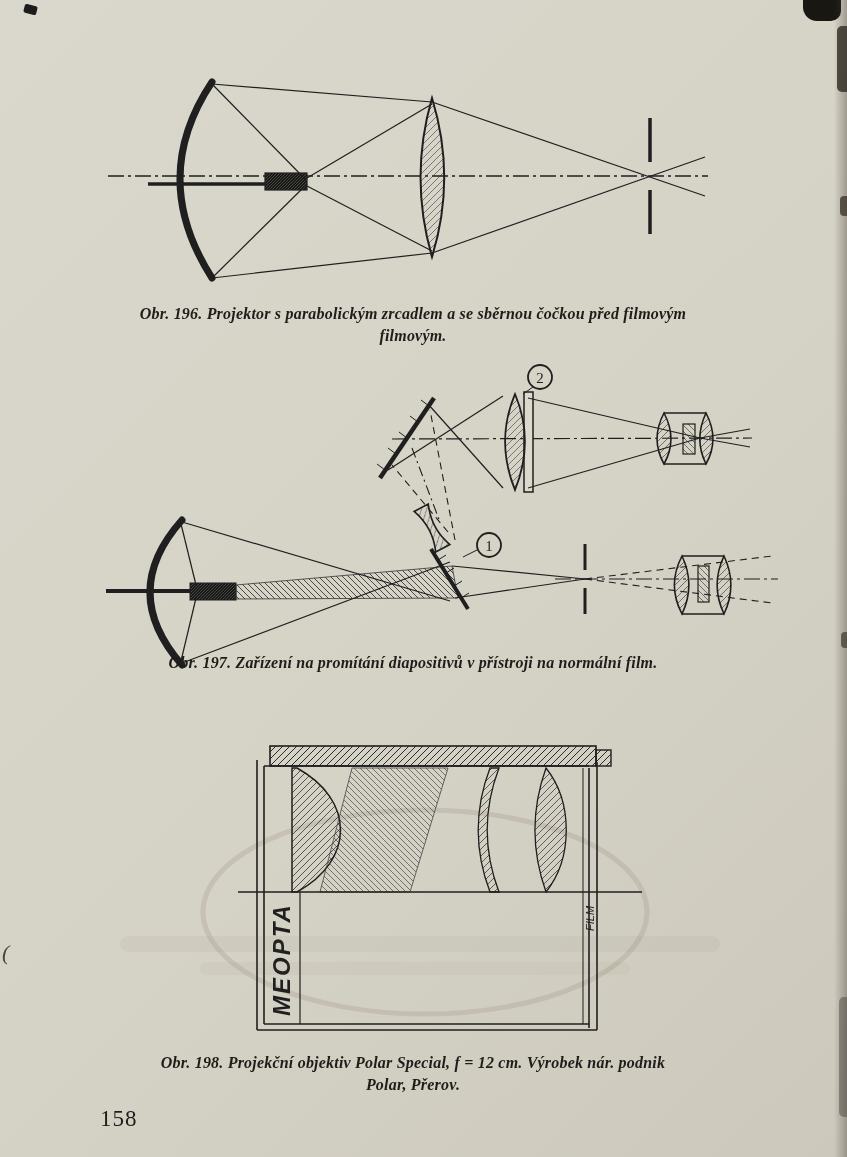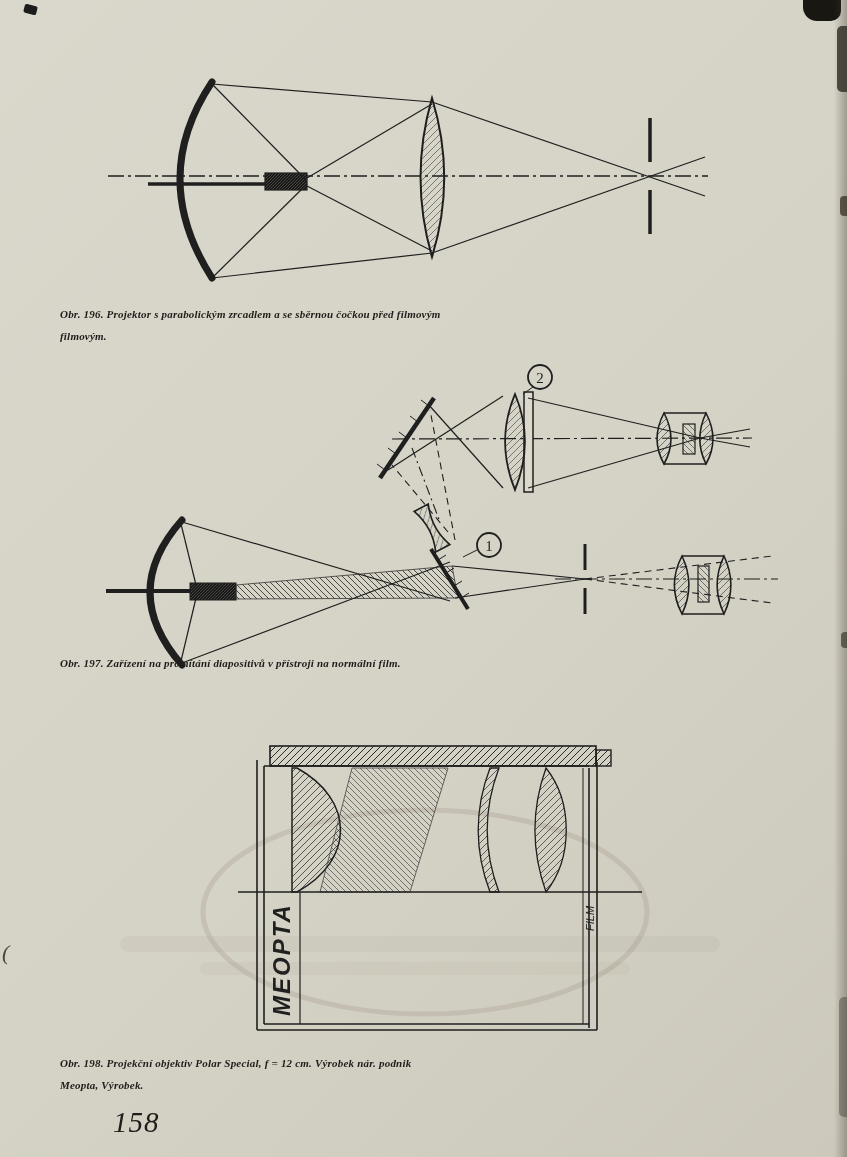--- a/index.html
+++ b/index.html
@@ -7,30 +7,31 @@
     position:relative;
     width:847px;height:1157px;
     margin:0 auto;
     background:linear-gradient(135deg,#dad7cc 0%,#d5d2c6 55%,#ccc9bc 100%);
     overflow:hidden;
     font-family:"Liberation Serif", serif;
     color:#1f1d1a;
   }
   .caption{
     position:absolute;left:60px;width:706px;
+    text-align:center;
     font-style:italic;font-weight:700;
-    font-size:11px;line-height:22px;
+    font-size:16px;line-height:22px;
     letter-spacing:.2px;
   }
   .cap196{top:303px;}
   .cap197{top:652px;}
   .cap198{top:1052px;}
   .page-number{
-    position:absolute;left:113px;top:1106px;
-    font-style:italic;font-size:29px;letter-spacing:1px;
+    position:absolute;left:100px;top:1106px;
+    font-size:23px;letter-spacing:1px;
   }
   svg.diagrams{position:absolute;left:0;top:0;}
   
   .mark-top-left{position:absolute;left:24px;top:5px;width:13px;height:9px;background:#1c1c1c;border-radius:2px;transform:rotate(14deg);}
   .blob-top-right{position:absolute;right:6px;top:0;width:38px;height:21px;background:#181712;border-radius:0 0 10px 14px;}
   .edge-strip{position:absolute;right:0;top:0;width:13px;height:100%;
     background:linear-gradient(to right, rgba(70,62,52,0) 0%, rgba(70,62,52,.38) 100%);}
   .edge-blob1{position:absolute;right:0;top:26px;width:10px;height:66px;background:#37322a;border-radius:5px 0 0 5px;opacity:.85;}
   .edge-blob2{position:absolute;right:0;top:196px;width:7px;height:20px;background:#3d372e;border-radius:4px 0 0 4px;opacity:.8;}
   .edge-blob3{position:absolute;right:0;top:632px;width:6px;height:16px;background:#3d372e;border-radius:4px 0 0 4px;opacity:.7;}
@@ -214,21 +215,21 @@
     <div>Obr. 196. Projektor s parabolickým zrcadlem a se sběrnou čočkou před filmovým</div>
     <div>filmovým.</div>
   </div>
 
   <div class="caption cap197">
     <div>Obr. 197. Zařízení na promítání diapositivů v přístroji na normální film.</div>
   </div>
 
   <div class="caption cap198">
     <div>Obr. 198. Projekční objektiv Polar Special, f = 12 cm. Výrobek nár. podnik</div>
-    <div>Meopta, Výrobek.</div>
+    <div>Polar, Přerov.</div>
   </div>
 
   <div class="page-number">158</div>
 
   <div class="mark-top-left"></div>
   <div class="blob-top-right"></div>
   <div class="edge-strip"></div>
   <div class="edge-blob1"></div>
   <div class="edge-blob2"></div>
   <div class="edge-blob3"></div>

